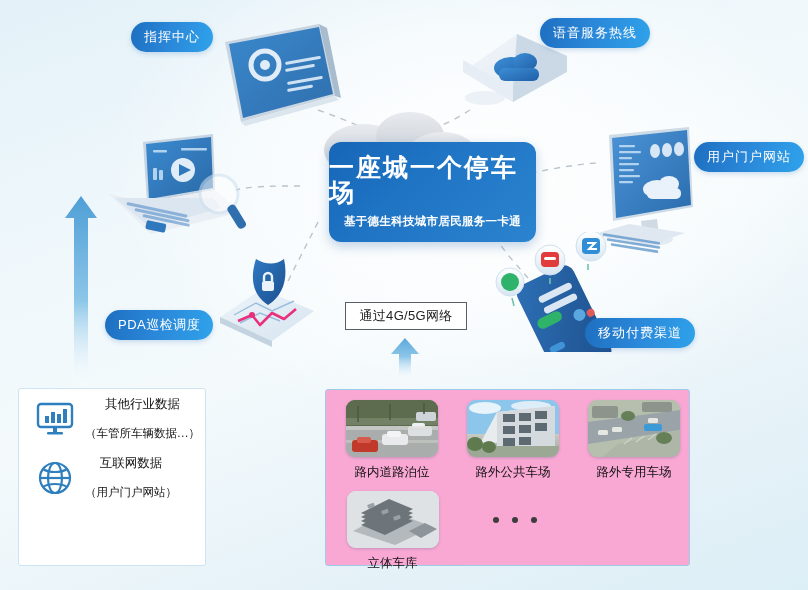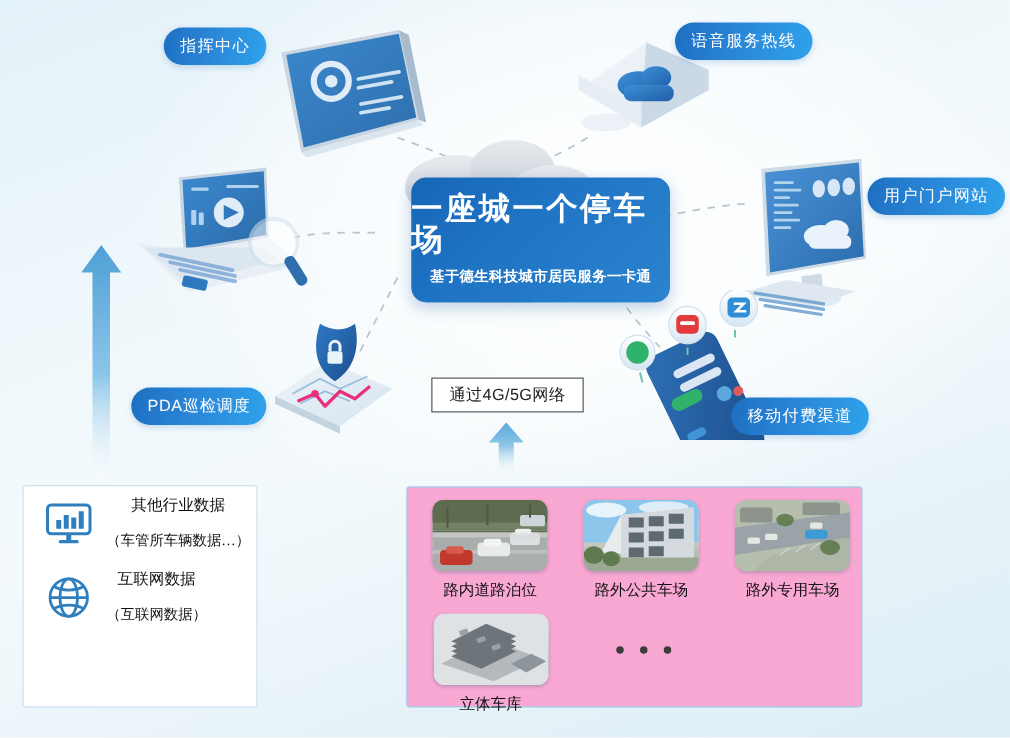--- a/index.html
+++ b/index.html
@@ -363,21 +363,21 @@
             <circle cx="20" cy="19" r="15"></circle>
             <ellipse cx="20" cy="19" rx="7" ry="15"></ellipse>
             <path d="M5,19 h30"></path>
             <path d="M8,10 C14,14 26,14 32,10"></path>
             <path d="M8,28 C14,24 26,24 32,28"></path>
           </g>
         </svg>
       </div>
       <div class="data-txt">
         <span class="data-t1">互联网数据</span>
-        <span class="data-t2">（互联网数据）</span>
+        <span class="data-t2">（用户门户网站）</span>
       </div>
     </div>
   </div>
 
   <div class="gallery">
 
     <div class="g-row">
 
       <div class="g-cell">
         <div class="thumb t-street">

